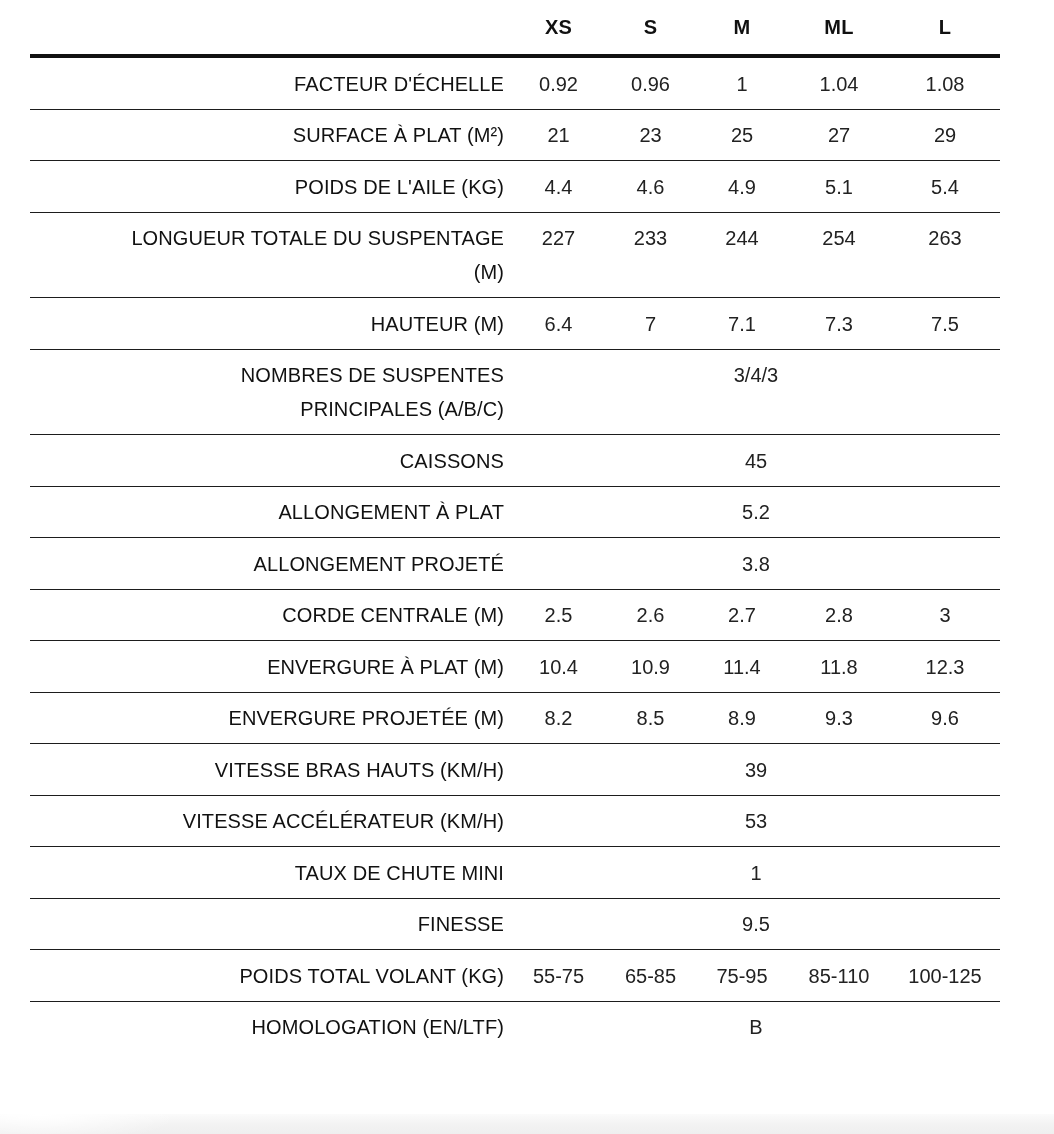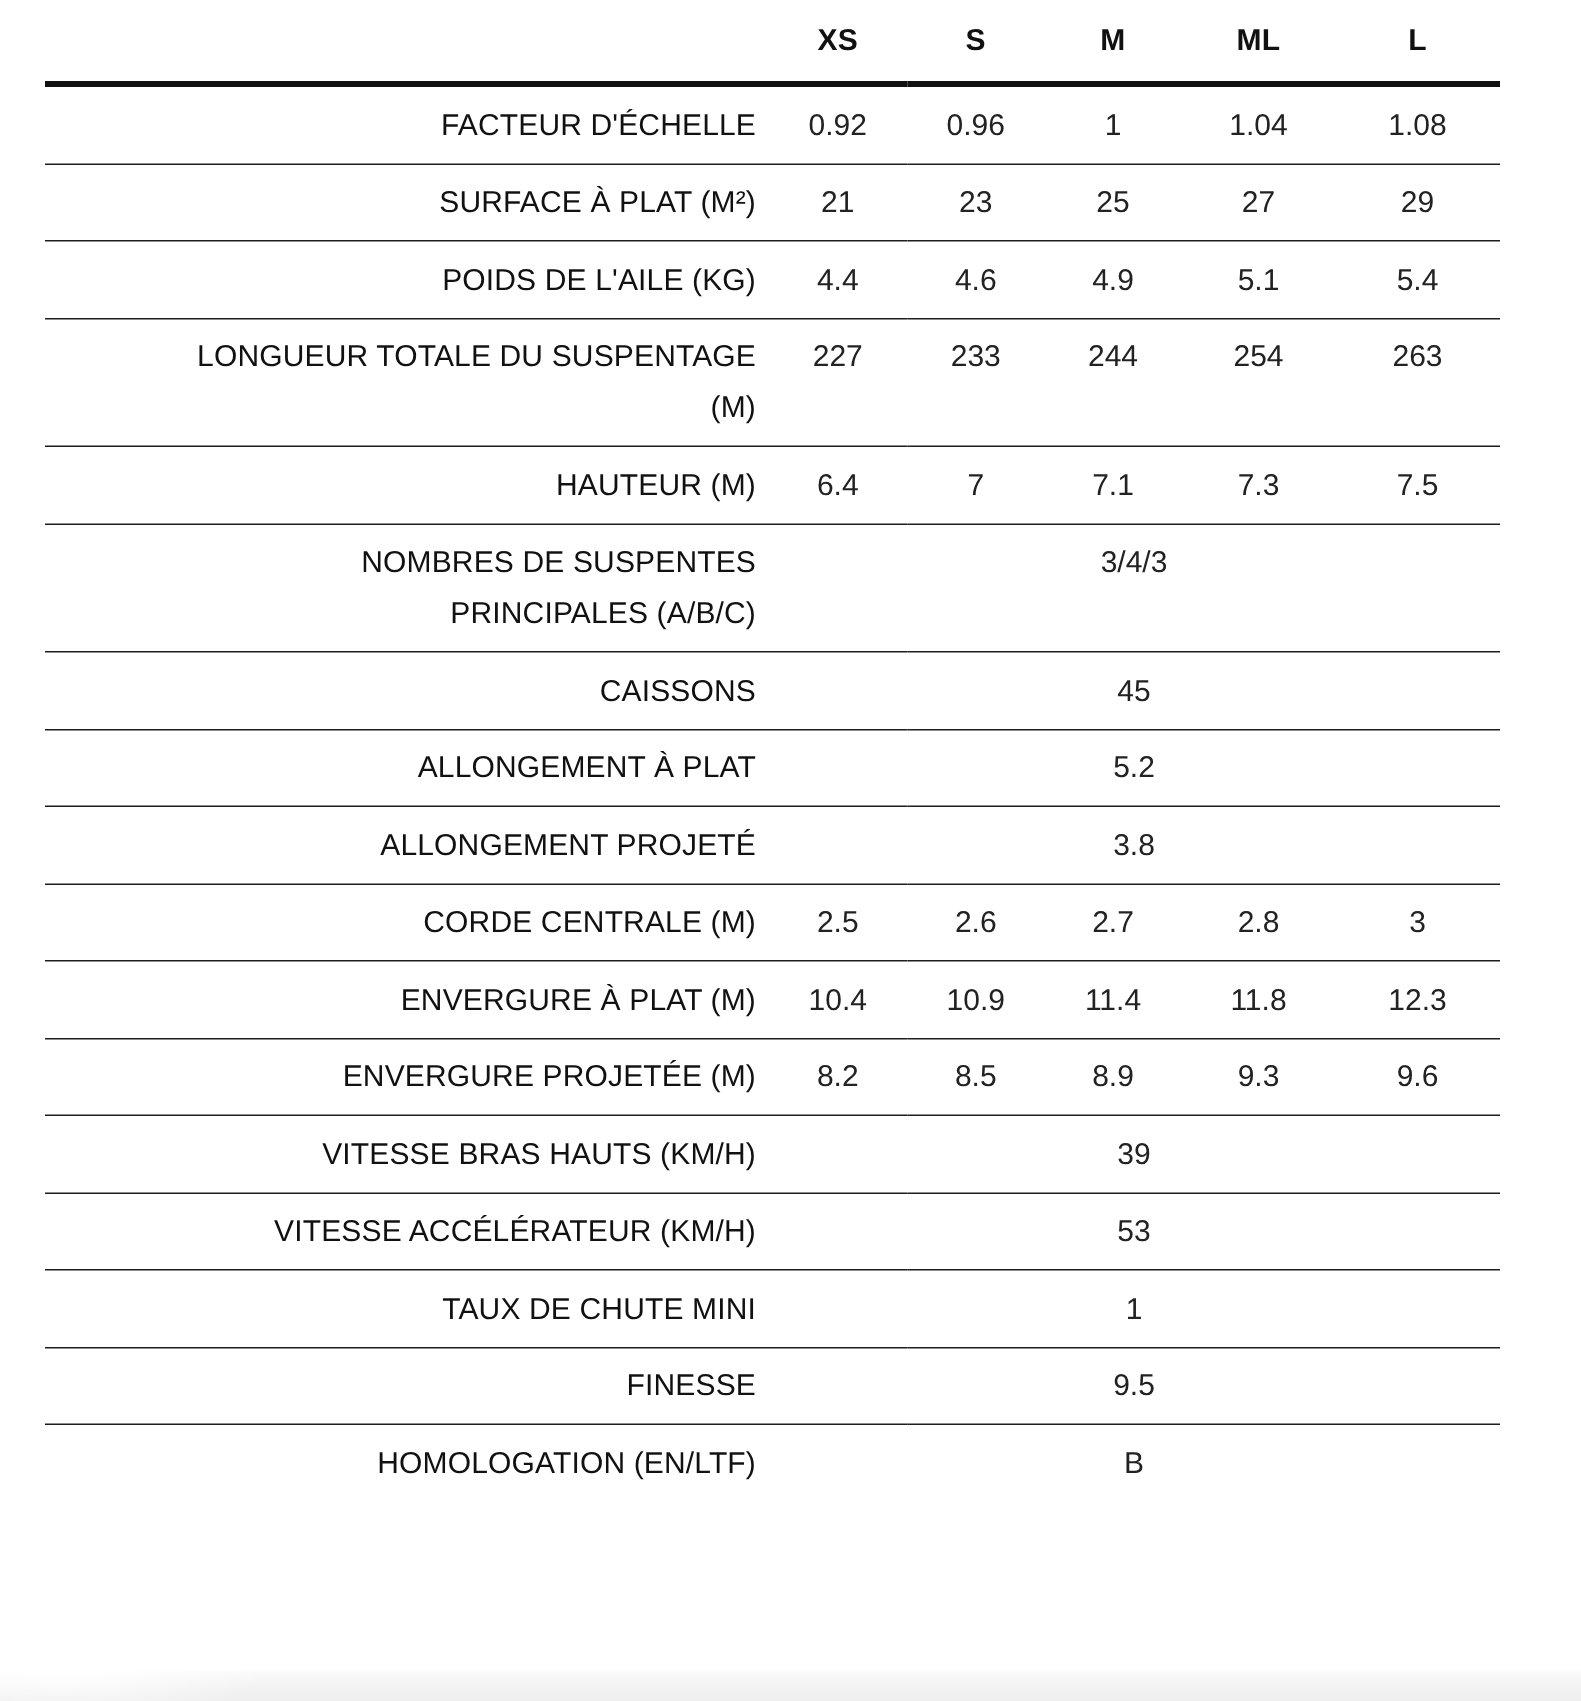--- a/index.html
+++ b/index.html
@@ -193,19 +193,27 @@
         </tr>
         <tr>
           <td class="label">TAUX DE CHUTE MINI</td>
           <td colspan="5">1</td>
         </tr>
         <tr>
           <td class="label">FINESSE</td>
           <td colspan="5">9.5</td>
         </tr>
         <tr>
+          <td class="label">POIDS TOTAL VOLANT (KG)</td>
+          <td>55-75</td>
+          <td>65-85</td>
+          <td>75-95</td>
+          <td>85-110</td>
+          <td>100-125</td>
+        </tr>
+        <tr>
           <td class="label">HOMOLOGATION (EN/LTF)</td>
           <td colspan="5">B</td>
         </tr>
       </tbody>
   </table>
   <div class="bottom-band"></div>
 </div>
 
 </body></html>

